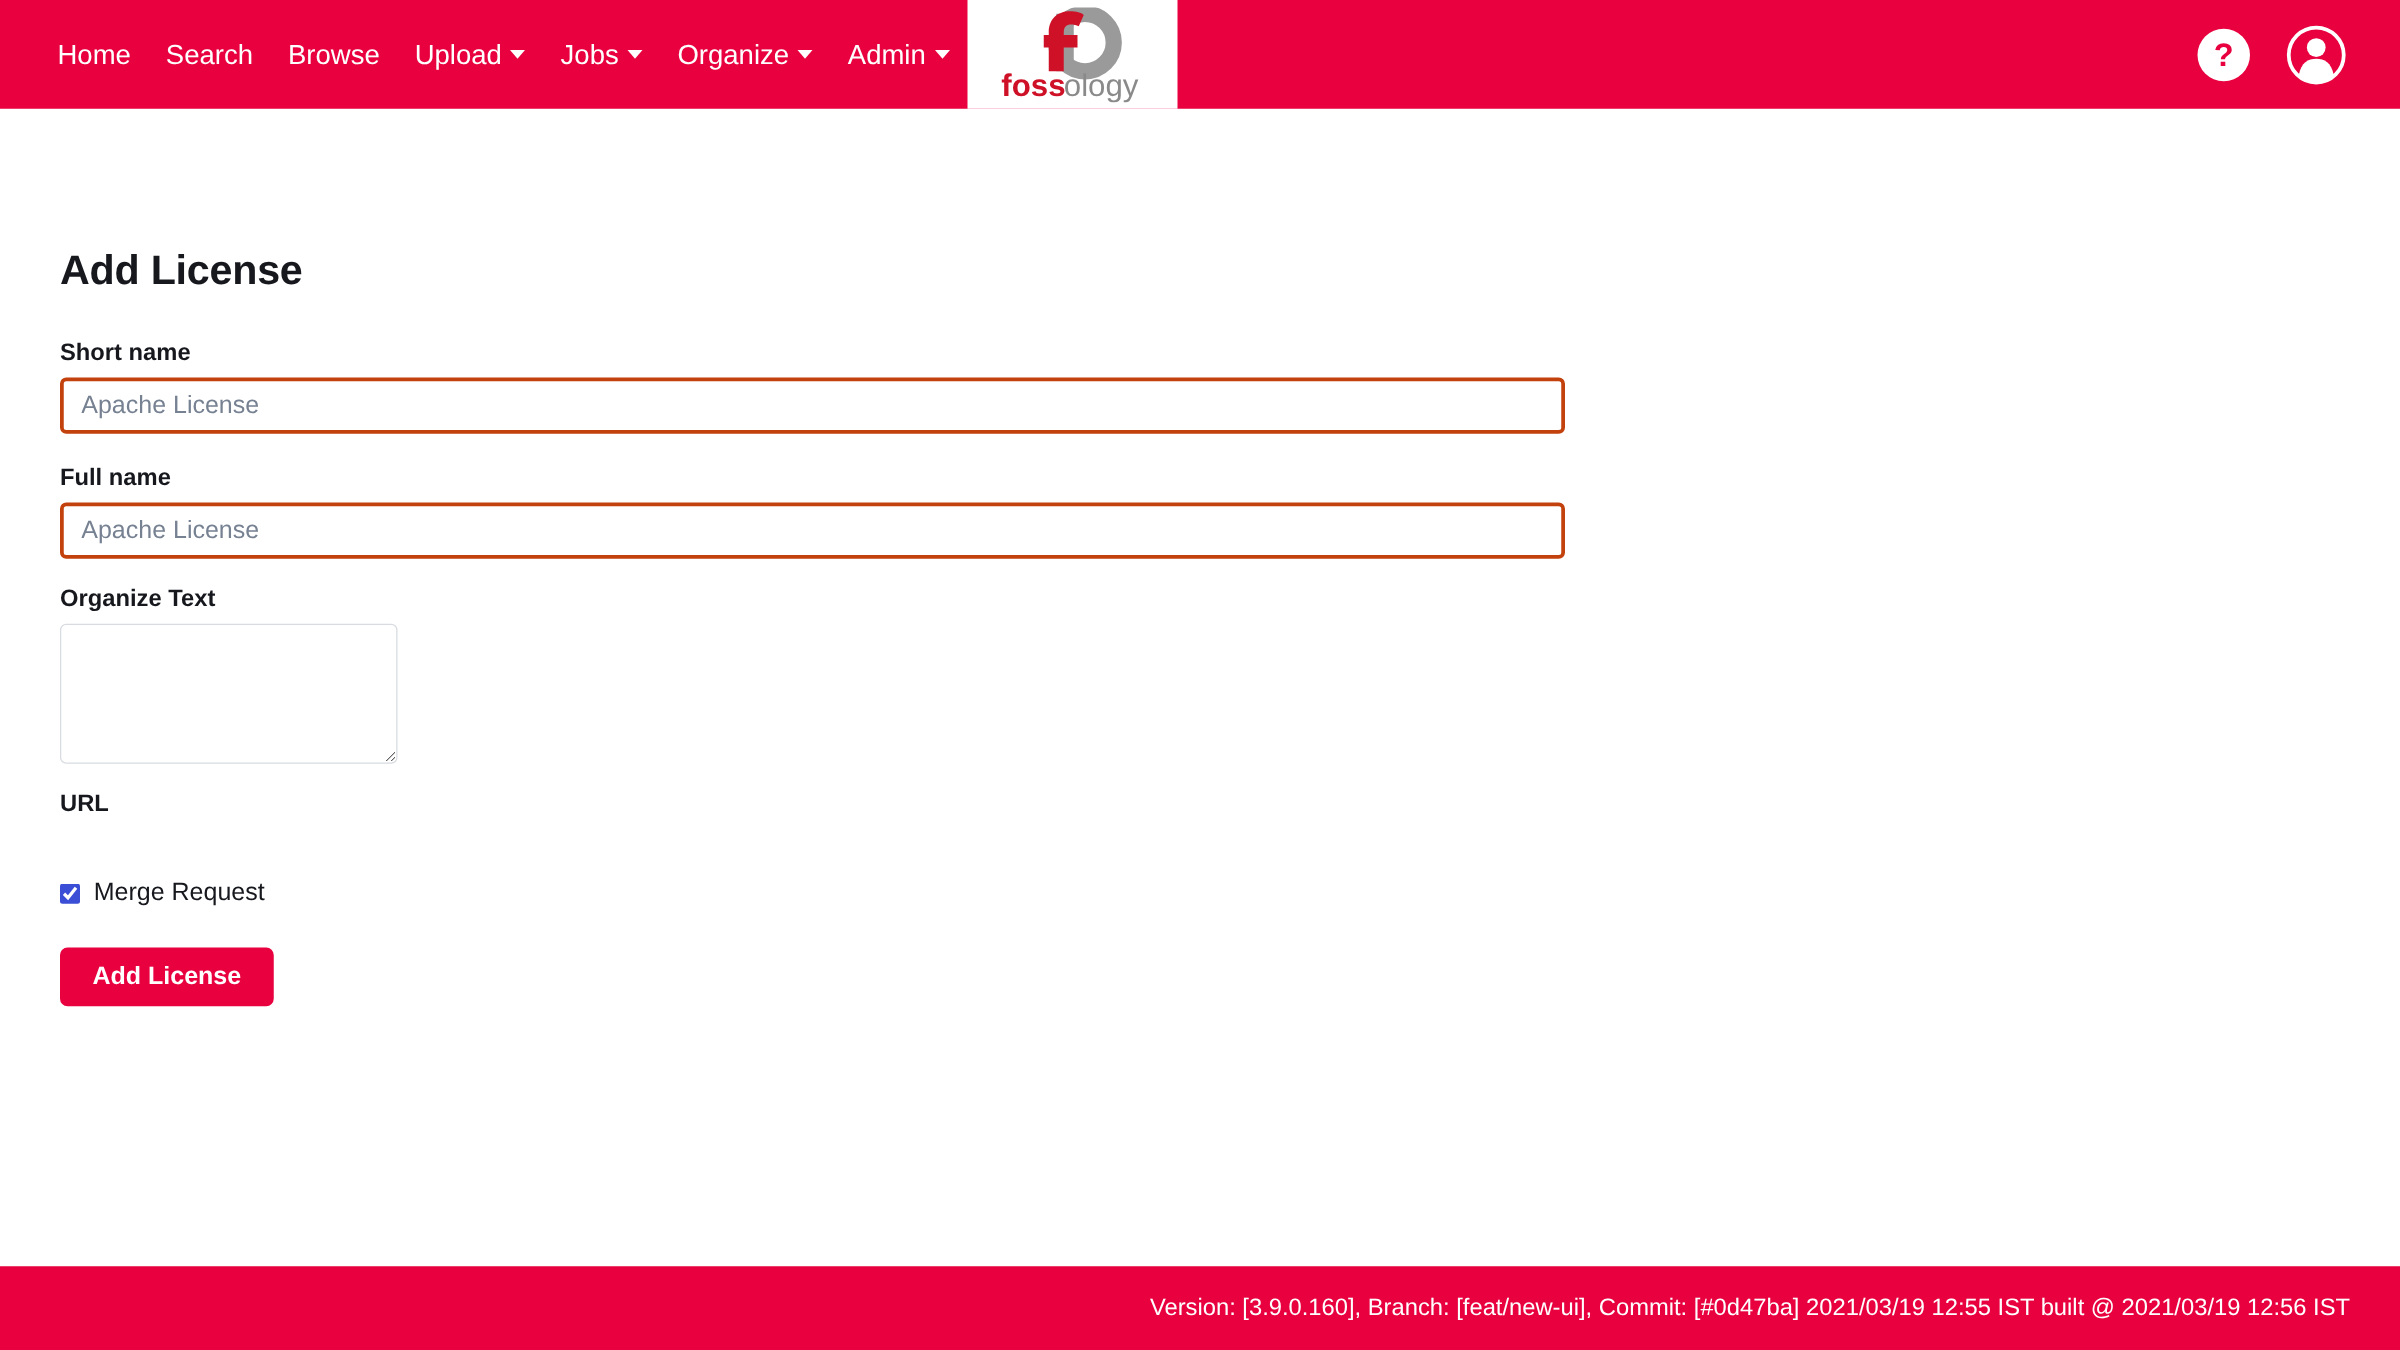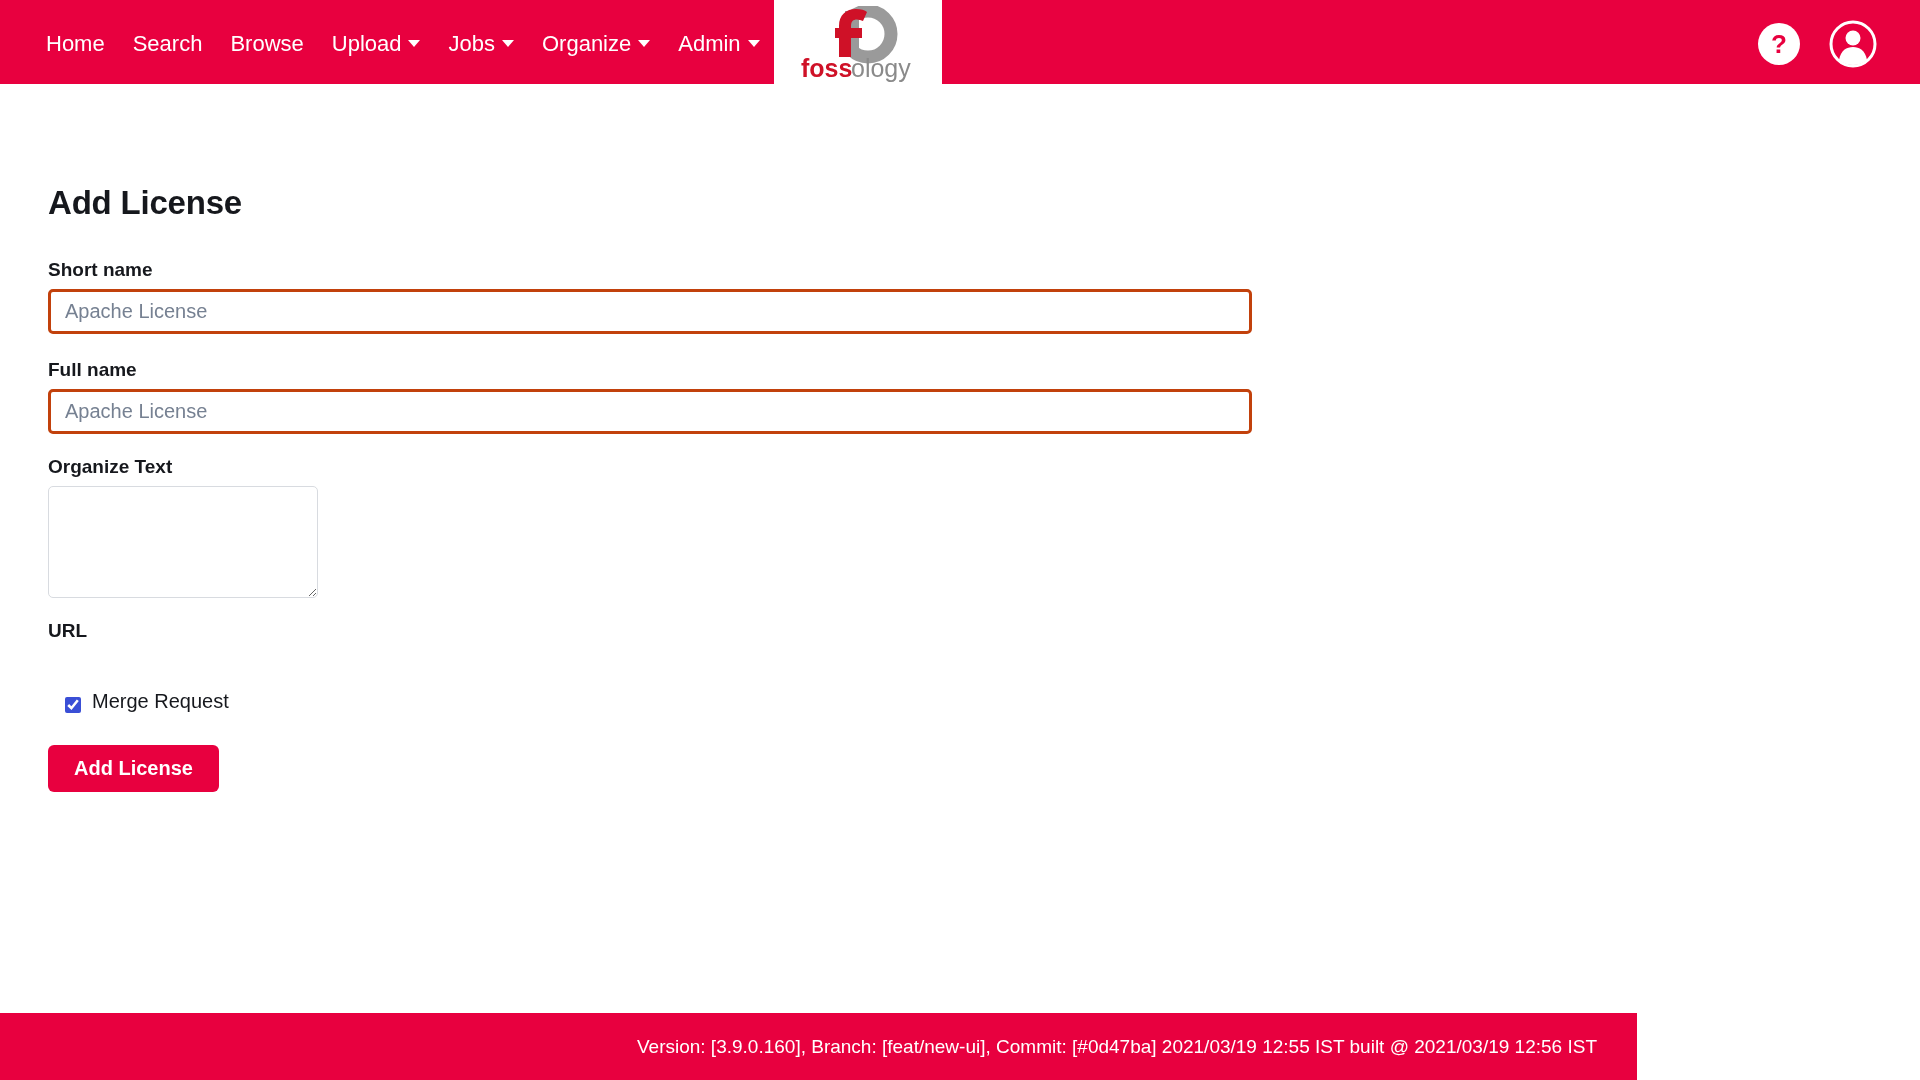--- a/index.html
+++ b/index.html
@@ -80,21 +80,21 @@
     font-size: 30px;
     line-height: 1;
     cursor: pointer;
     font-weight: 300;
     padding: 0 2px;
   }
 
   
   #main {
     position: absolute;
-    left: 0; top: 84px;
+    left: 0; top: 97px;
     width: 1920px;
     height: 926px;
     background: #ffffff;
   }
   #page-title {
     position: absolute;
     left: 48px; top: 100px;
     font-size: 33px;
     font-weight: bold;
     color: #16181d;
@@ -165,23 +165,22 @@
     cursor: pointer;
   }
   #select-chevron {
     position: absolute;
     right: 14px; top: 50%;
     transform: translateY(-50%);
     pointer-events: none;
   }
 
   #merge-row {
-    display: flex; align-items: flex-end;
+    display: flex; align-items: center;
     margin-top: 18px;
-    margin-left: 17px;
   }
   #merge-checkbox {
     width: 16px; height: 16px;
     margin: 0; padding: 0;
     accent-color: #3a4fd6;
     cursor: pointer;
     flex: none;
   }
   #merge-label {
     margin-left: 11px;
@@ -202,21 +201,21 @@
     font-size: 20px;
     font-weight: bold;
     font-family: "Liberation Sans", sans-serif;
     cursor: pointer;
   }
 
   
   #footer {
     position: absolute;
     left: 0; top: 1013px;
-    width: 1637px; height: 67px;
+    width: 1920px; height: 67px;
     background: #e8003f;
     display: flex; align-items: center; justify-content: flex-end;
     padding-right: 40px;
   }
   #footer-text {
     color: #ffffff;
     font-size: 19px;
     white-space: nowrap;
   }
 </style>

